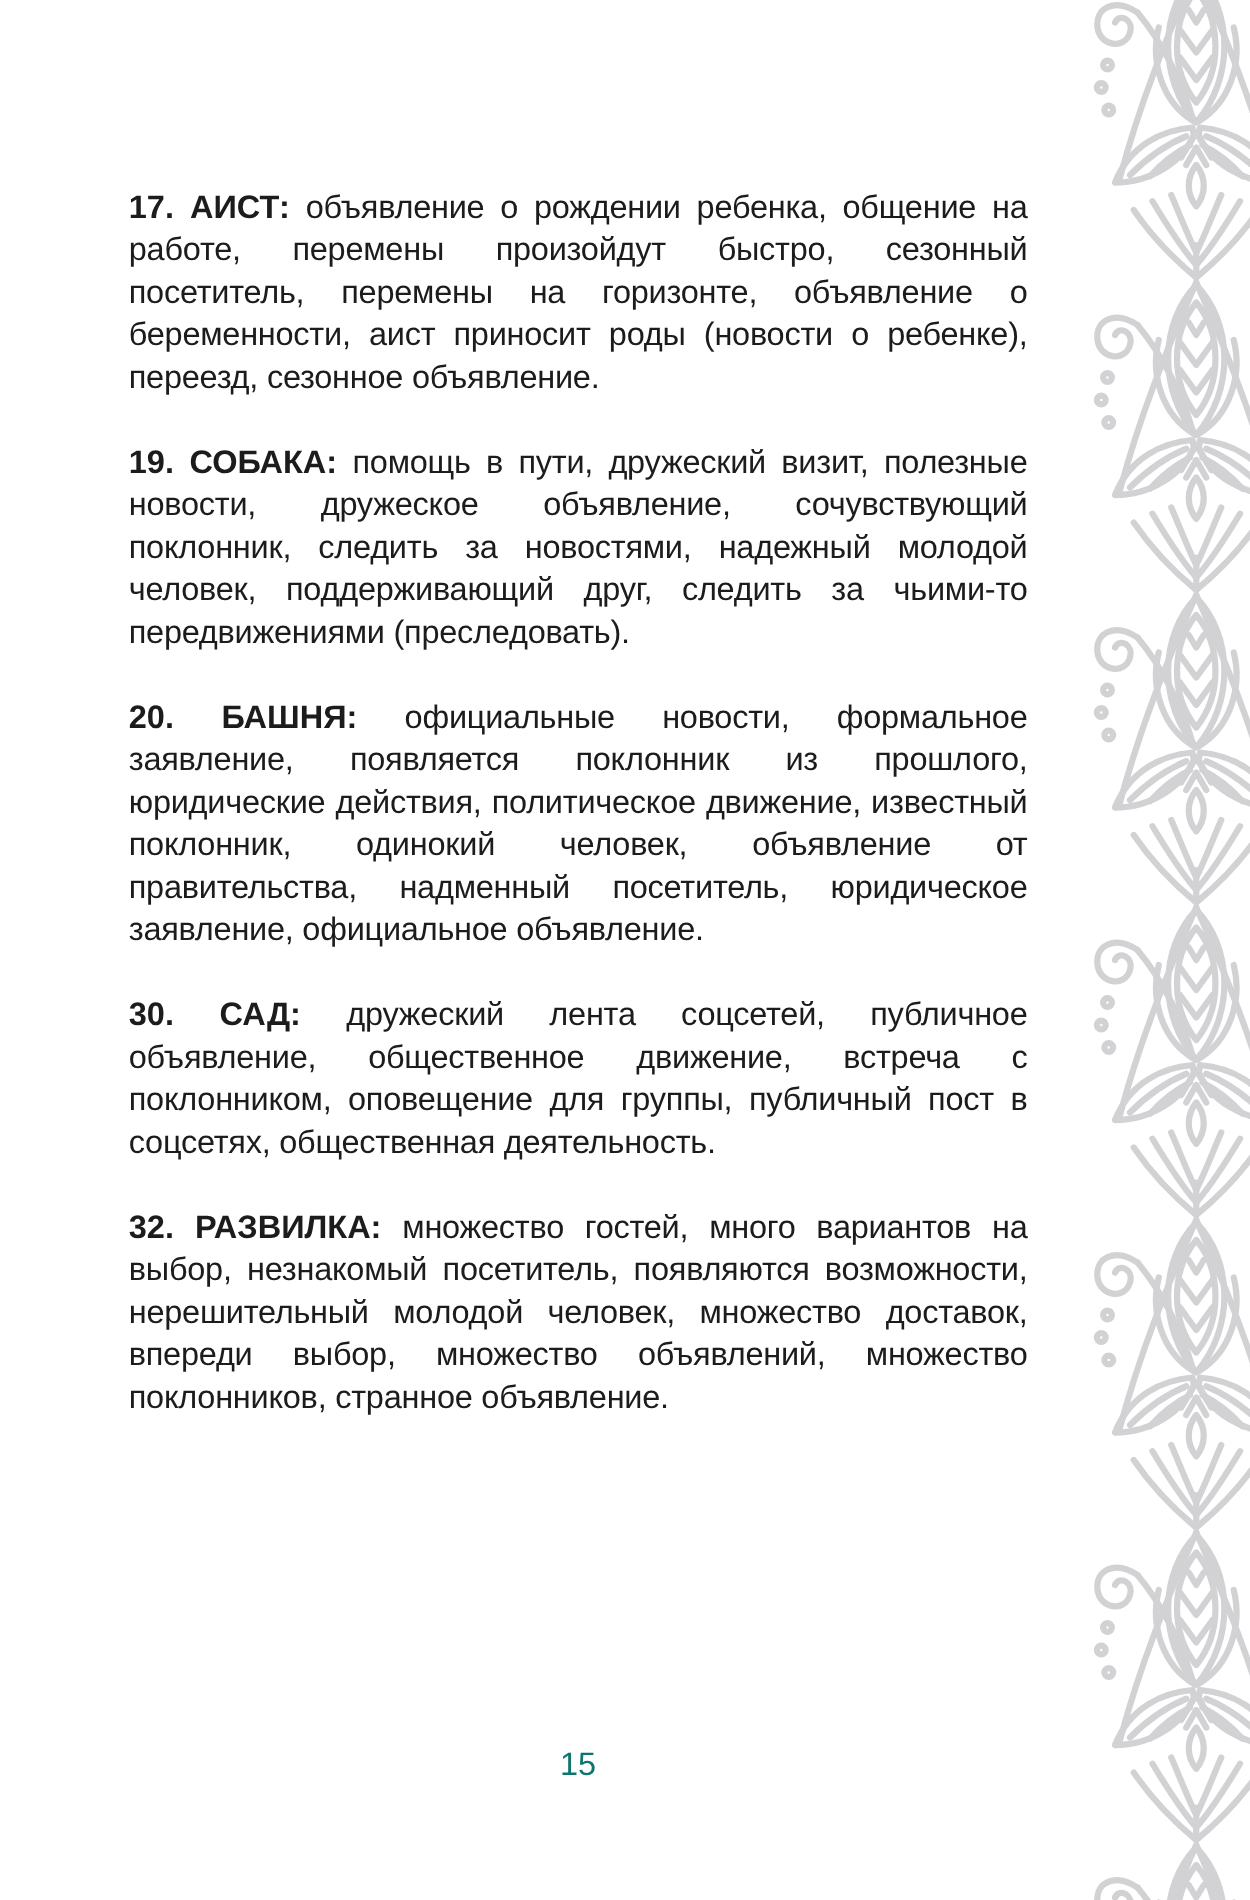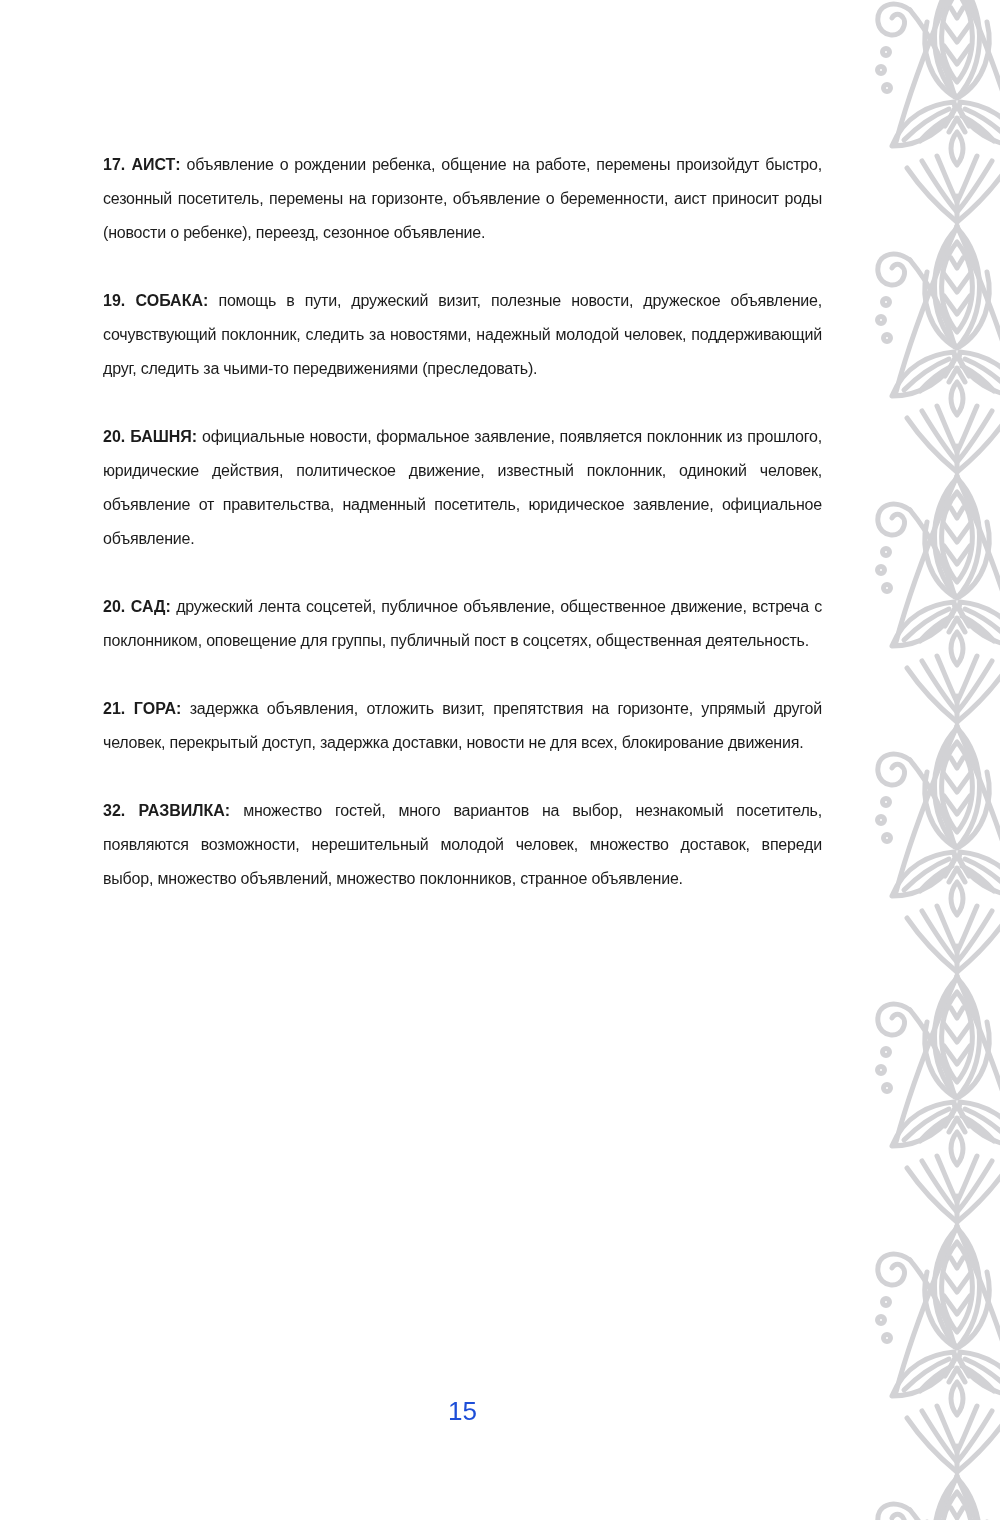--- a/index.html
+++ b/index.html
@@ -23,39 +23,39 @@
     overflow: hidden;
   }
   .content {
     position: absolute;
     left: 103px;
     top: 148px;
     width: 719px;
     color: #1c1c1c;
   }
   .content p {
-    font-size: 16px;
+    font-size: 26px;
     line-height: 34px;
     letter-spacing: -0.2px;
     text-align: justify;
     margin: 0 0 34px 0;
     color: #1c1c1c;
   }
   .content p strong {
     font-weight: bold;
     letter-spacing: 0;
   }
   .page-number {
     position: absolute;
     left: 103px;
     top: 1396px;
     width: 719px;
     text-align: center;
     font-size: 26px;
-    color: #1d4ed8;
+    color: #0f766e;
   }
 </style>
 </head>
 <body>
 
 <svg class="ornament" viewBox="0 0 148 1520" xmlns="http://www.w3.org/2000/svg" aria-hidden="true">
   <defs>
     <g id="motif">
 
       <path d="M44,232 C60,172 82,118 105,66"></path>
@@ -111,26 +111,22 @@
   </p>
   <p>
     <strong>19. СОБАКА:</strong>
     <span>помощь в пути, дружеский визит, полезные новости, дружеское объявление, сочувствующий поклонник, следить за новостями, надежный молодой человек, поддерживающий друг, следить за чьими-то передвижениями (преследовать).</span>
   </p>
   <p>
     <strong>20. БАШНЯ:</strong>
     <span>официальные новости, формальное заявление, появляется поклонник из прошлого, юридические действия, политическое движение, известный поклонник, одинокий человек, объявление от правительства, надменный посетитель, юридическое заявление, официальное объявление.</span>
   </p>
   <p>
-    <strong>20. САД:</strong>
+    <strong>30. САД:</strong>
     <span>дружеский лента соцсетей, публичное объявление, общественное движение, встреча с поклонником, оповещение для группы, публичный пост в соцсетях, общественная деятельность.</span>
-  </p>
-  <p>
-    <strong>21. ГОРА:</strong>
-    <span>задержка объявления, отложить визит, препятствия на горизонте, упрямый другой человек, перекрытый доступ, задержка доставки, новости не для всех, блокирование движения.</span>
   </p>
   <p>
     <strong>32. РАЗВИЛКА:</strong>
     <span>множество гостей, много вариантов на выбор, незнакомый посетитель, появляются возможности, нерешительный молодой человек, множество доставок, впереди выбор, множество объявлений, множество поклонников, странное объявление.</span>
   </p>
 </main>
 
 <div class="page-number">15</div>
 
 </body></html>

